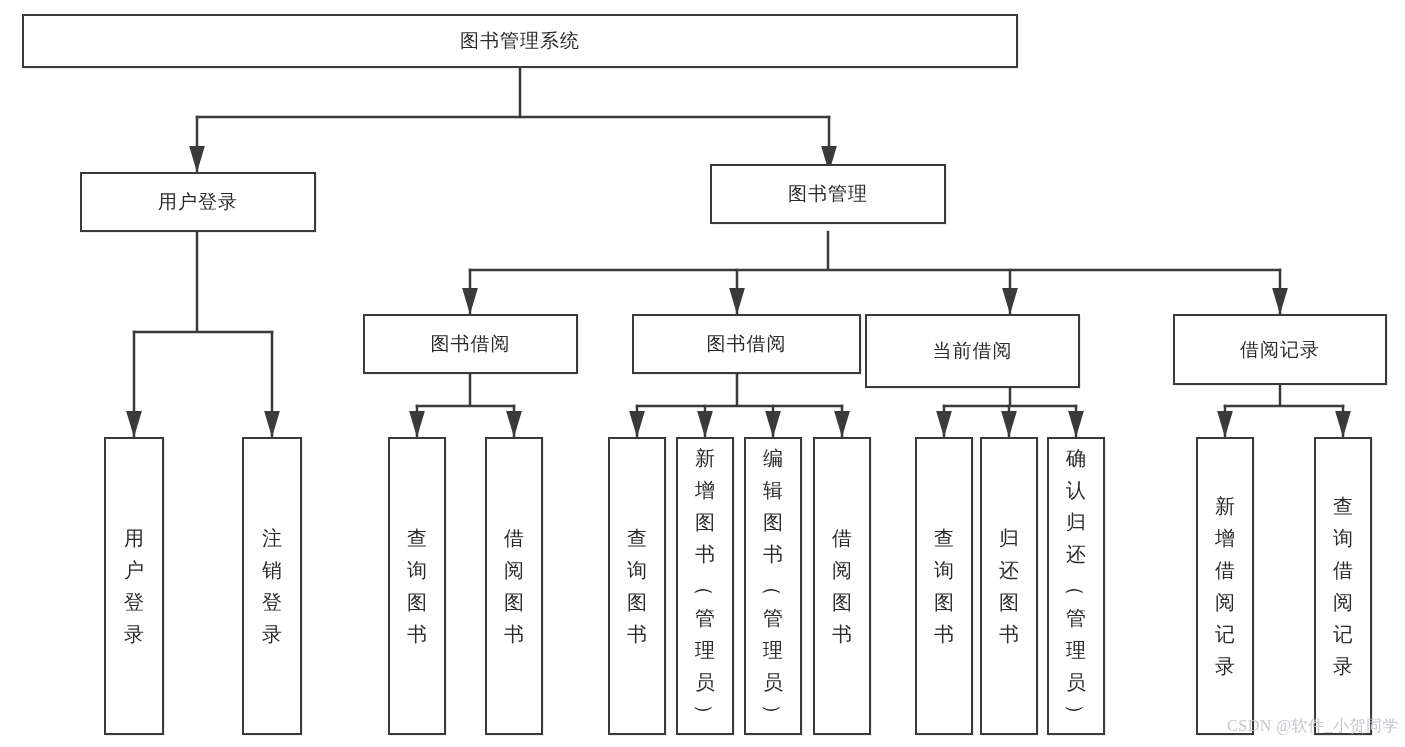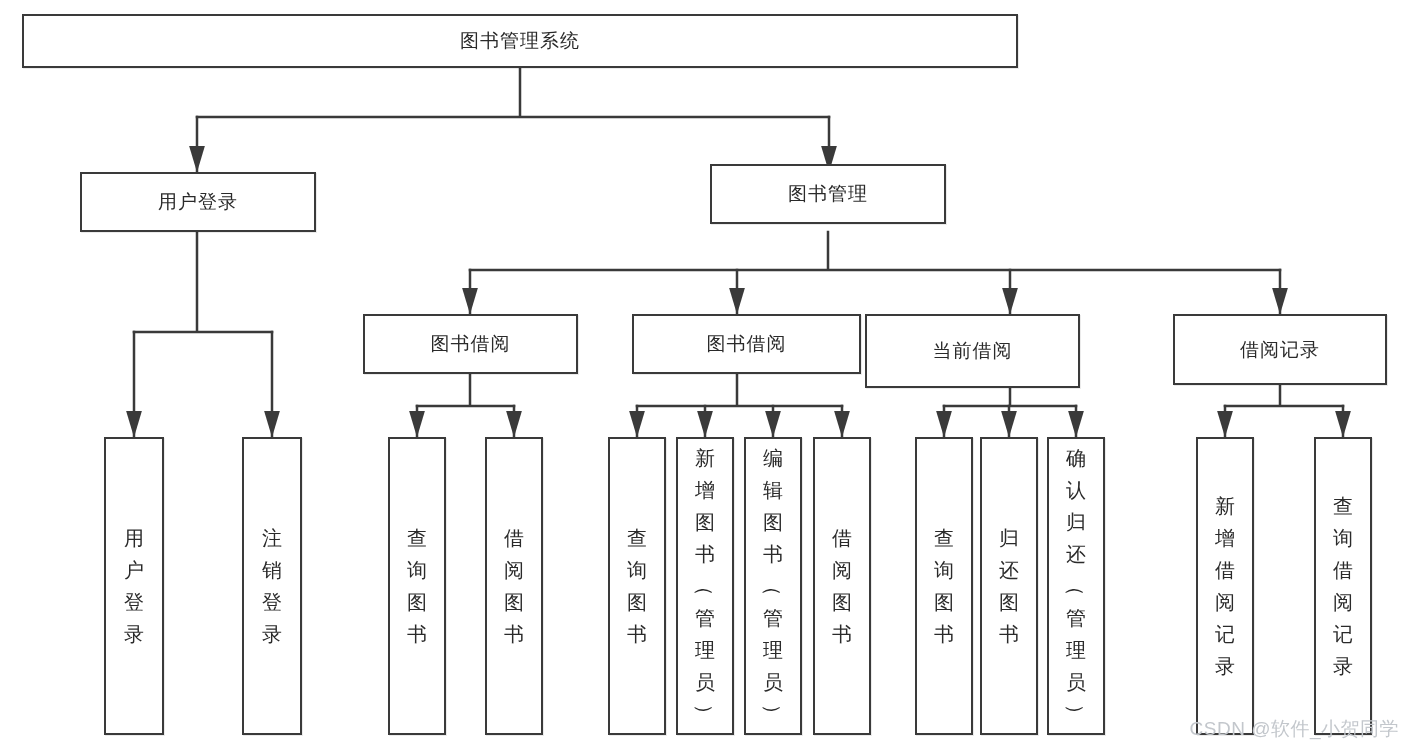--- a/index.html
+++ b/index.html
@@ -55,23 +55,24 @@
   .box.v .lbl span { display: block; }
   .box.v .lbl span.rot {
     transform: rotate(90deg);
     transform-origin: 50% 50%;
   }
   .watermark {
     position: absolute;
     top: 716px;
     right: 6px;
     z-index: 5;
-    font-size: 19px;
+    font-size: 16px;
     color: var(--wm, #c3c7cc);
     letter-spacing: 0.5px;
+    font-family: Liberation Serif, serif;
   }
 </style>
 </head>
 <body>
 
 <div class="canvas">
 
   <svg class="wires" width="1405" height="747" viewBox="0 0 1405 747">
     <defs>
       <marker id="ah" viewBox="0 0 20 12" refX="19" refY="6" markerWidth="10.5" markerHeight="6.6" orient="auto" markerUnits="strokeWidth">

